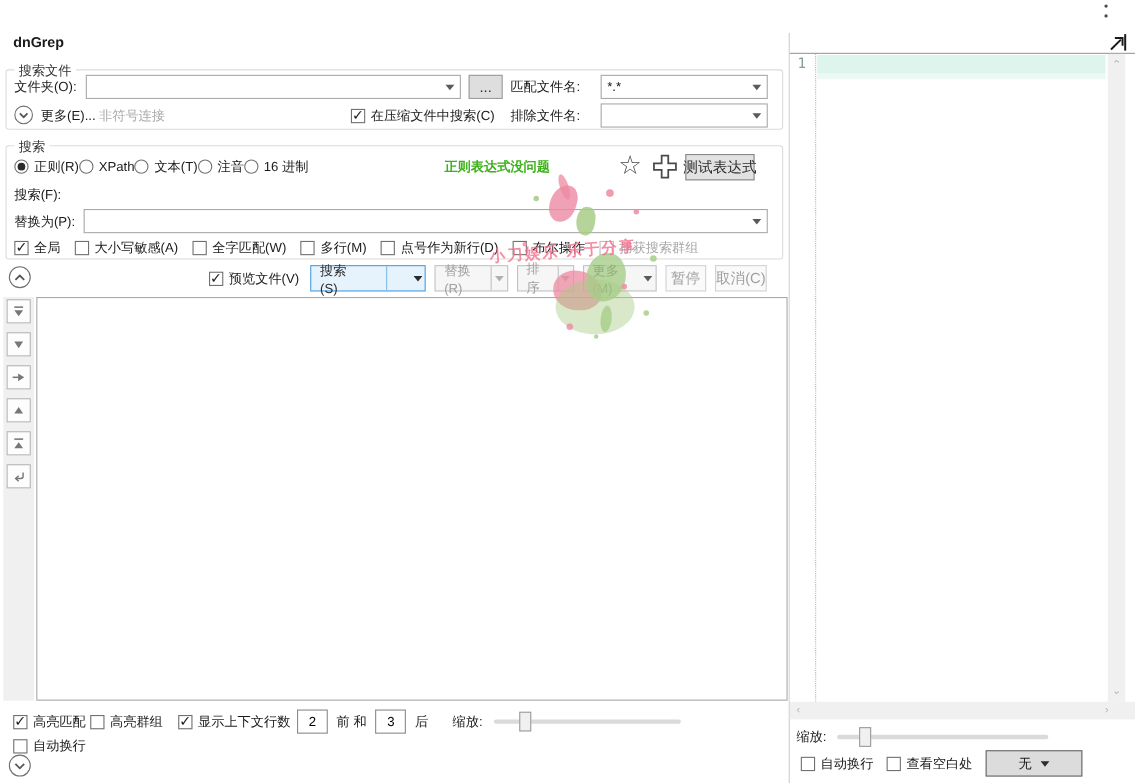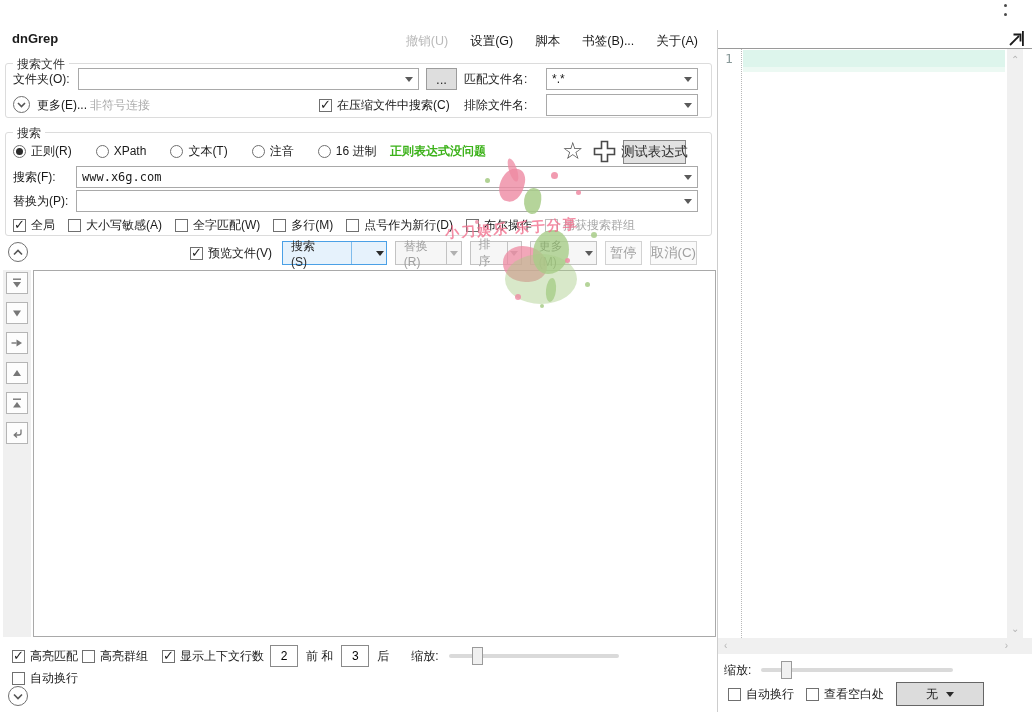--- a/index.html
+++ b/index.html
@@ -88,27 +88,20 @@
   .grip-dot { position:absolute; width:3px; height:3px; border-radius:50%; background:#4a4a4a; }
 
   svg { display:block; }
 </style>
 </head>
 <body>
 
 <div id="app">
 
   <div class="abs app-title">dnGrep</div>
-  <div class="abs menu-bar">
-    <span class="menu-item disabled">撤销(U)</span>
-    <span class="menu-item">设置(G)</span>
-    <span class="menu-item">脚本</span>
-    <span class="menu-item">书签(B)...</span>
-    <span class="menu-item">关于(A)</span>
-  </div>
 
   <div class="group" style="left:5px; top:63px; width:707px; height:55px;">
     <span class="group-legend">搜索文件</span>
     <div class="g-row" style="top:4px;">
       <span class="lbl" style="left:7px;">文件夹(O):</span>
       <div class="combo" style="left:72px; width:341px;">
         <span class="val"></span>
         <span class="caret"></span>
       </div>
       <button class="btn" style="left:420px; width:31px; height:22px; background:#dedede; border-color:#9c9c9c; position:absolute;">...</button>
@@ -134,21 +127,21 @@
       <div class="combo" style="left:540px; width:152px;">
         <span class="val"></span>
         <span class="caret"></span>
       </div>
     </div>
   </div>
 
   <div class="group" style="left:5px; top:132px; width:707px; height:104px;">
     <span class="group-legend">搜索</span>
     <div class="g-row" style="top:7px;">
-      <span style="left:7px; display:flex; gap:24px; position:absolute;text-align:right;">
+      <span style="left:7px; display:flex; gap:0; position:absolute;text-align:right;">
         <span class="radio sel">
             <span class="dot"></span>
             <span>正则(R)</span>
           </span>
         <span class="radio">
             <span class="dot"></span>
             <span>XPath</span>
           </span>
         <span class="radio">
             <span class="dot"></span>
@@ -156,33 +149,29 @@
           </span>
         <span class="radio">
             <span class="dot"></span>
             <span>注音</span>
           </span>
         <span class="radio">
             <span class="dot"></span>
             <span>16 进制</span>
           </span>
       </span>
-      <span class="lbl status-ok" style="left:384px;">正则表达式没问题</span>
+      <span class="lbl status-ok" style="left:398px;">正则表达式没问题</span>
       <span style="left:556px; top:-2px; font-size:24px; color:#4a4a4a; position:absolute; line-height:26px;">☆</span>
       <svg style="left:586px; top:-1px; position:absolute;" width="25" height="25" viewBox="0 0 25 25">
         <path d="M9.5 2.5 h6 v7 h7 v6 h-7 v7 h-6 v-7 h-7 v-6 h7 z" fill="#fff" stroke="#4a4a4a" stroke-width="1.6"></path>
       </svg>
       <button class="btn" style="left:617px; width:63px; position:absolute; background:#e2e2e2; border-color:#888;">测试表达式</button>
     </div>
     <div class="g-row" style="top:33px;">
       <span class="lbl" style="left:7px;">搜索(F):</span>
-      <div class="combo" style="left:70px; width:622px;">
-        <span class="val mono">www.x6g.com</span>
-        <span class="caret"></span>
-      </div>
     </div>
     <div class="g-row" style="top:81px;">
       <span style="left:7px; display:flex; gap:13px; position:absolute;">
         <span class="cb checked">
             <span class="box"></span>
             <span>全局</span>
           </span>
         <span class="cb">
             <span class="box"></span>
             <span>大小写敏感(A)</span>

